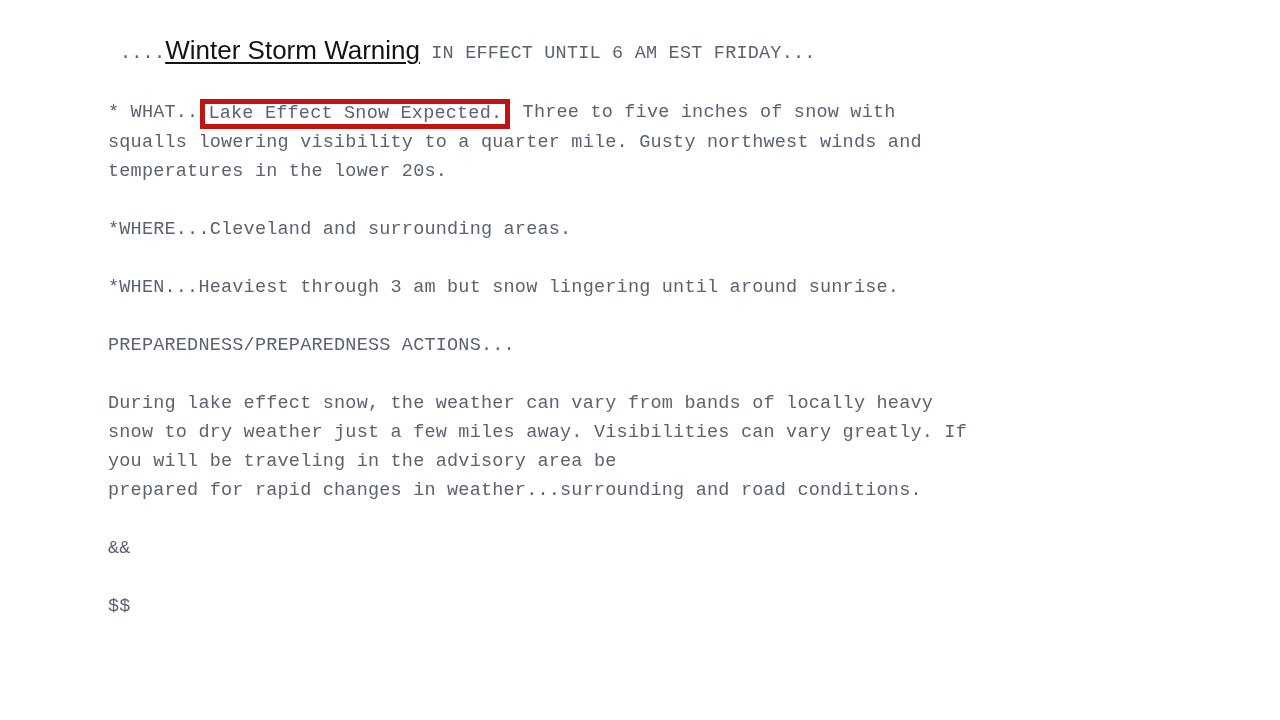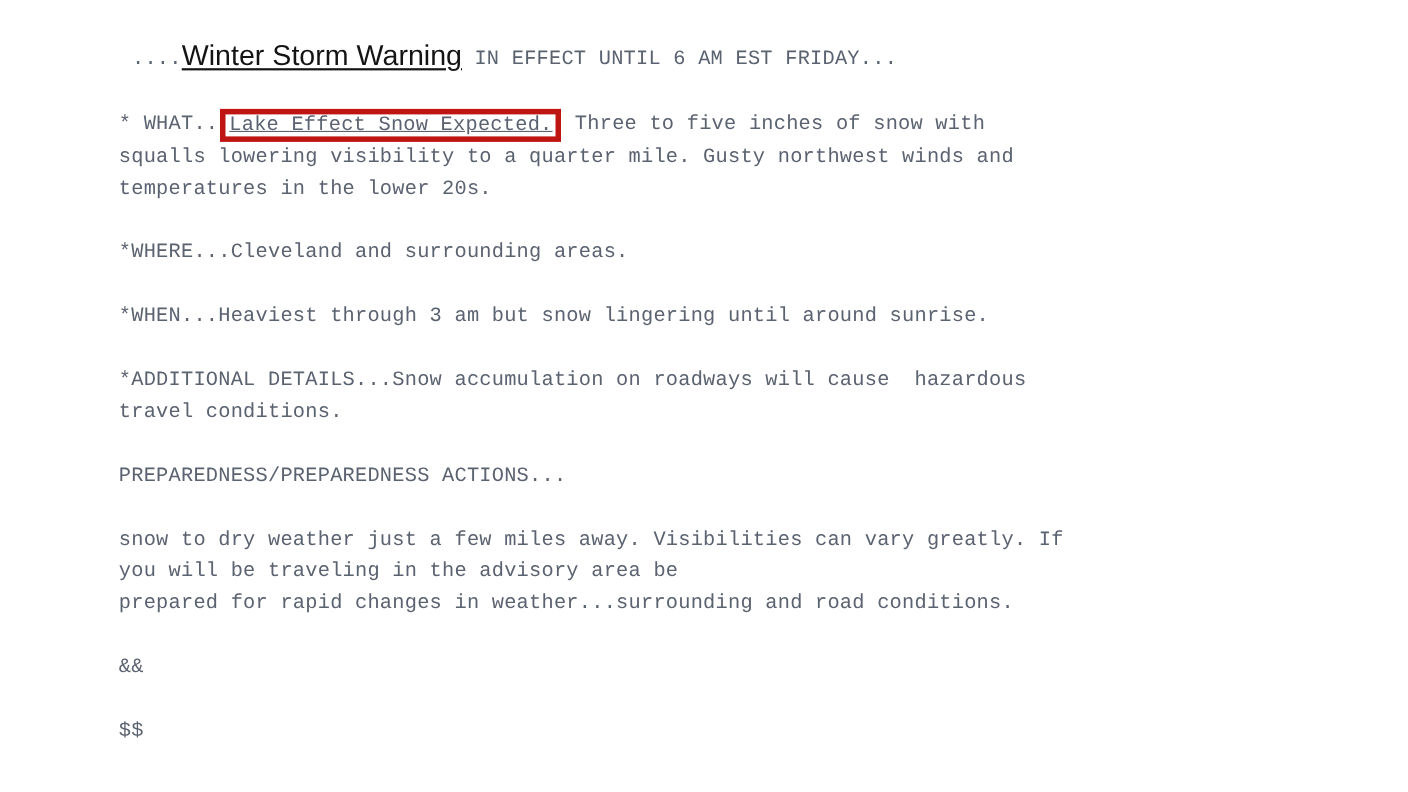--- a/index.html
+++ b/index.html
@@ -82,21 +82,20 @@
     margin: 0 1px 0 2px;
     line-height: 20px;
     position: relative;
     top: 1px;
     white-space: pre;
     color: #5b6270;
     font-family: "Liberation Mono", "DejaVu Sans Mono", monospace;
     font-size: 18.5px;
     letter-spacing: 0.2px;
     background: #ffffff;
-    text-decoration: underline;
   }
 </style>
 </head>
 <body>
 
 <div id="alert-page">
   <div class="doc">
 
     <div class="headline">
       <span class="dots">....</span><span class="event-title">Winter Storm Warning</span><span class="tail"> IN EFFECT UNTIL 6 AM EST FRIDAY...</span>
@@ -109,30 +108,27 @@
     </div>
 
     <div class="para">
       <div class="mono-line">*WHERE...Cleveland and surrounding areas.</div>
     </div>
 
     <div class="para">
       <div class="mono-line">*WHEN...Heaviest through 3 am but snow lingering until around sunrise.</div>
     </div>
 
-    <div class="para">
-      <div class="mono-line">*ADDITIONAL DETAILS...Snow accumulation on roadways will cause  hazardous</div>
-      <div class="mono-line">travel conditions.</div>
-    </div>
 
     <div class="para">
       <div class="mono-line">PREPAREDNESS/PREPAREDNESS ACTIONS...</div>
     </div>
 
     <div class="para">
+      <div class="mono-line">During lake effect snow, the weather can vary from bands of locally heavy</div>
       <div class="mono-line">snow to dry weather just a few miles away. Visibilities can vary greatly. If</div>
       <div class="mono-line">you will be traveling in the advisory area be</div>
       <div class="mono-line">prepared for rapid changes in weather...surrounding and road conditions.</div>
     </div>
 
     <div class="para">
       <div class="mono-line">&amp;&amp;</div>
     </div>
 
     <div class="para">

